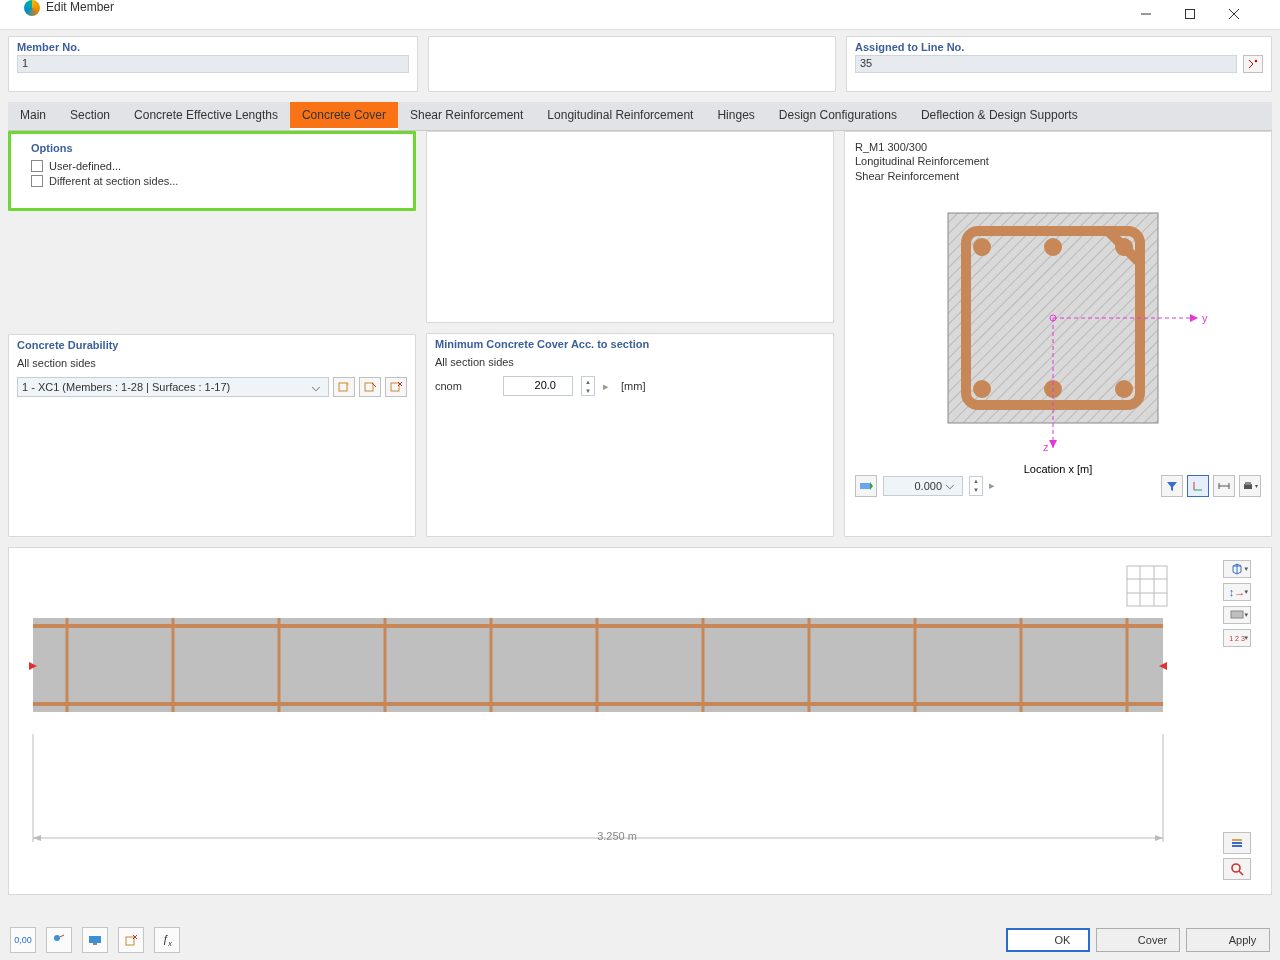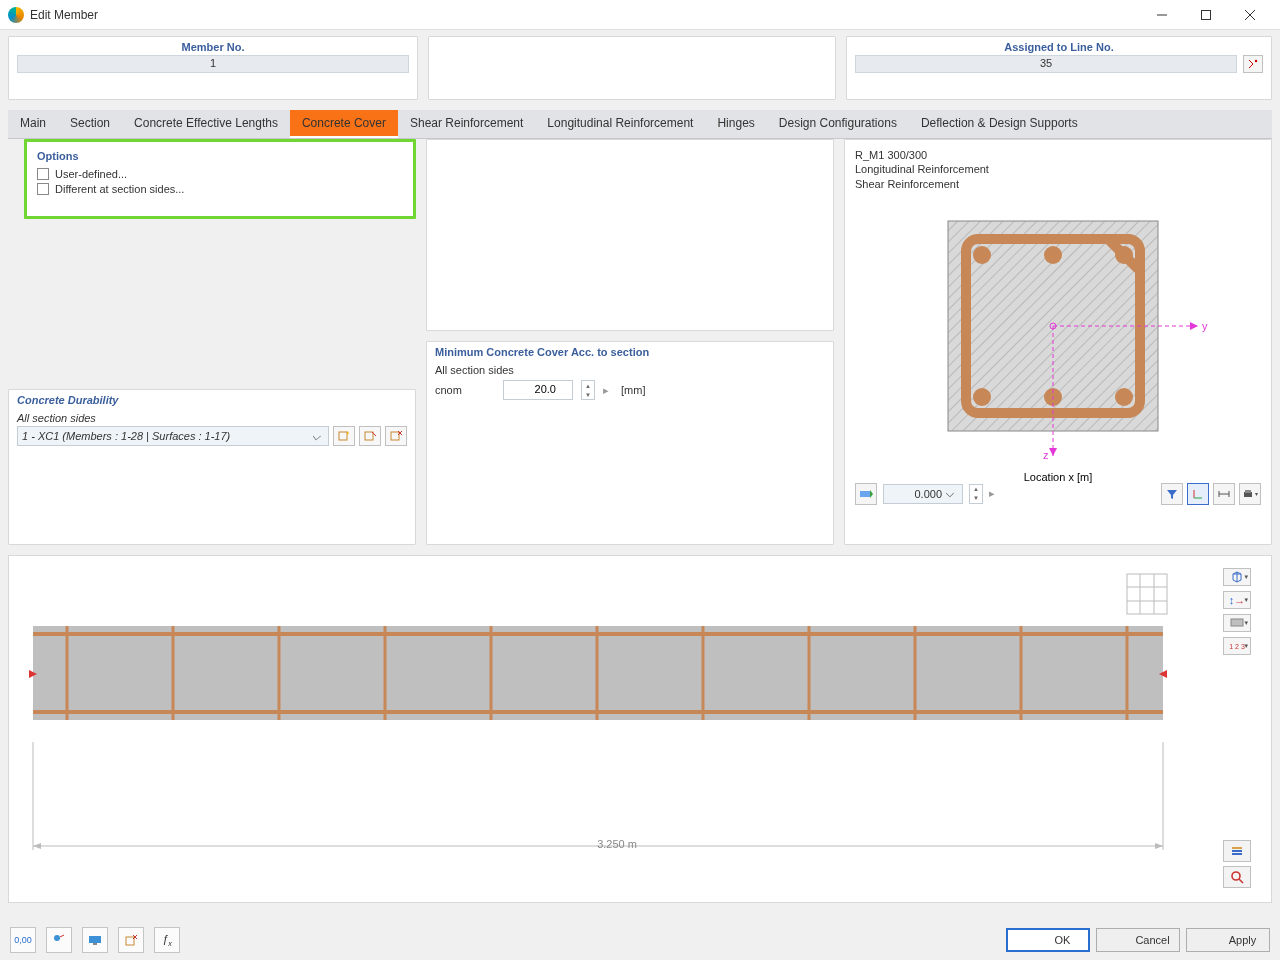--- a/index.html
+++ b/index.html
@@ -1,52 +1,52 @@
 <!DOCTYPE html>
 <html><head>
 <meta charset="utf-8">
 <style>
 * { box-sizing: border-box; margin: 0; padding: 0; font-family: "Segoe UI", Tahoma, sans-serif; font-size: 11px; }
 body { background: #f0f0f0; width: 1280px; height: 960px; overflow: hidden; }
 
-.titlebar { height: 30px; background: #fff; display: flex; align-items: center; padding: 0 8px; border-bottom: 1px solid #e0e0e0; }
+.titlebar { height: 30px; background: #fff; display: flex; padding: 0 24px; border-bottom: 1px solid #e0e0e0; }
 .titlebar .app-icon { width: 16px; height: 16px; border-radius: 50%; background: conic-gradient(#f6b400, #e88500, #008fce, #00b294); margin-right: 6px; }
 .titlebar .title { font-size: 12px; color: #333; }
 .titlebar .winbtns { margin-left: auto; display: flex; }
 .titlebar .winbtn { width: 44px; height: 28px; display:flex; align-items:center; justify-content:center; color:#444; }
 .titlebar .winbtn svg { width: 12px; height: 12px; stroke: #333; stroke-width: 1; fill:none; }
 
 .content { padding: 6px 8px; }
-.top-row { display: flex; gap: 10px; height: 64px; text-align: center; }
+.top-row { display: flex; gap: 10px; height: 56px; }
 .panel { background: #fff; border: 1px solid #d8d8d8; border-radius: 1px; padding: 4px 8px 6px 8px; position: relative; }
 .panel.member { width: 410px; }
 .panel.spacer1 { width: 408px; }
 .panel.assigned { flex:1; display:flex; flex-direction:column; }
 .panel-title { color: #3b5e9d; font-weight: 600; font-size: 11px; margin-bottom: 2px; }
 .readonly-input { background: #e7ebef; border: 1px solid #cfd5dc; height: 18px; padding: 1px 4px; color: #333; width: 100%; }
 .assigned .rowflex { display:flex; align-items:center; gap:6px; }
 .assigned .picker { width: 20px; height: 18px; border: 1px solid #c0c0c0; background:#f5f5f5; display:flex; align-items:center; justify-content:center; }
 
 .tabbar { margin-top: 10px; display: flex; background: #e1e3e6; border-bottom: 1px solid #c7c7c7; }
 .tab { padding: 6px 12px; color: #333; font-size: 12px; cursor:pointer; border-bottom: 2px solid transparent; }
 .tab.active { background: #f97316; border-bottom: 2px solid #fff; }
 
 .mid-row { display:flex; gap:10px; margin-top:0; height: 406px; }
 .leftcol { width: 408px; display:flex; flex-direction:column; gap:10px; }
 .midcol { width: 408px; display:flex; flex-direction:column; gap:10px; }
 .rightcol { flex:1; }
 
-.panel.options { padding: 8px 10px; border: 3px solid #6fd633; height: 80px; margin-left: 16px; }
+.panel.options { padding: 8px 20px; border: 3px solid #6fd633; height: 80px; }
 .options .panel-title { margin-bottom: 6px; }
 .chkrow { display:flex; align-items:center; gap:6px; margin: 3px 0; color:#333; }
 .chkbox { width:12px; height:12px; border: 1px solid #888; background:#fff; }
 .panel.below-options { flex:1; }
 
-.panel.durability { height: 156px; font-style: italic; }
-.subhead { color:#333; margin: 6px 0 2px; }
+.panel.durability { height: 203px; }
+.subhead { color:#333; margin: 6px 0 8px; }
 .durarow { display:flex; align-items:center; gap:4px; }
 .combo { background:#eef4f8; border:1px solid #c4cdd6; height:20px; flex:1; display:flex; align-items:center; padding:0 4px; color:#333; justify-content:space-between; }
 .combo .chev { width:16px; text-align:center; color:#555; }
 .iconbtn { width:22px; height:20px; border:1px solid #c0c0c0; background:#f7f7f7; display:flex; align-items:center; justify-content:center; }
 .iconbtn svg { width:12px; height:12px; }
 
 .panel.mincover { height: 204px; }
 .paramrow { display:flex; align-items:center; gap:8px; margin-top:4px; }
 .paramlabel { width: 60px; color:#333; }
 .numinput { width: 70px; height: 20px; border: 1px solid #c4cdd6; text-align:right; padding:2px 16px 2px 4px; position:relative; background:#fff; }
@@ -392,16 +392,16 @@
           <line x1="9" y1="2" x2="13" y2="6" stroke="#c33"></line>
           <line x1="13" y1="2" x2="9" y2="6" stroke="#c33"></line>
         </svg>
       </div>
     <div class="ftool">
         <span style="font-style:italic;color:#333">ƒ<sub style="font-size:7px">x</sub></span>
       </div>
   </div>
   <div class="rightbtns">
     <button class="btn ok">OK</button>
-    <button class="btn">Cancel</button>
+    <button class="btn">Cover</button>
     <button class="btn">Apply</button>
   </div>
 </div>
 
 </body></html>

